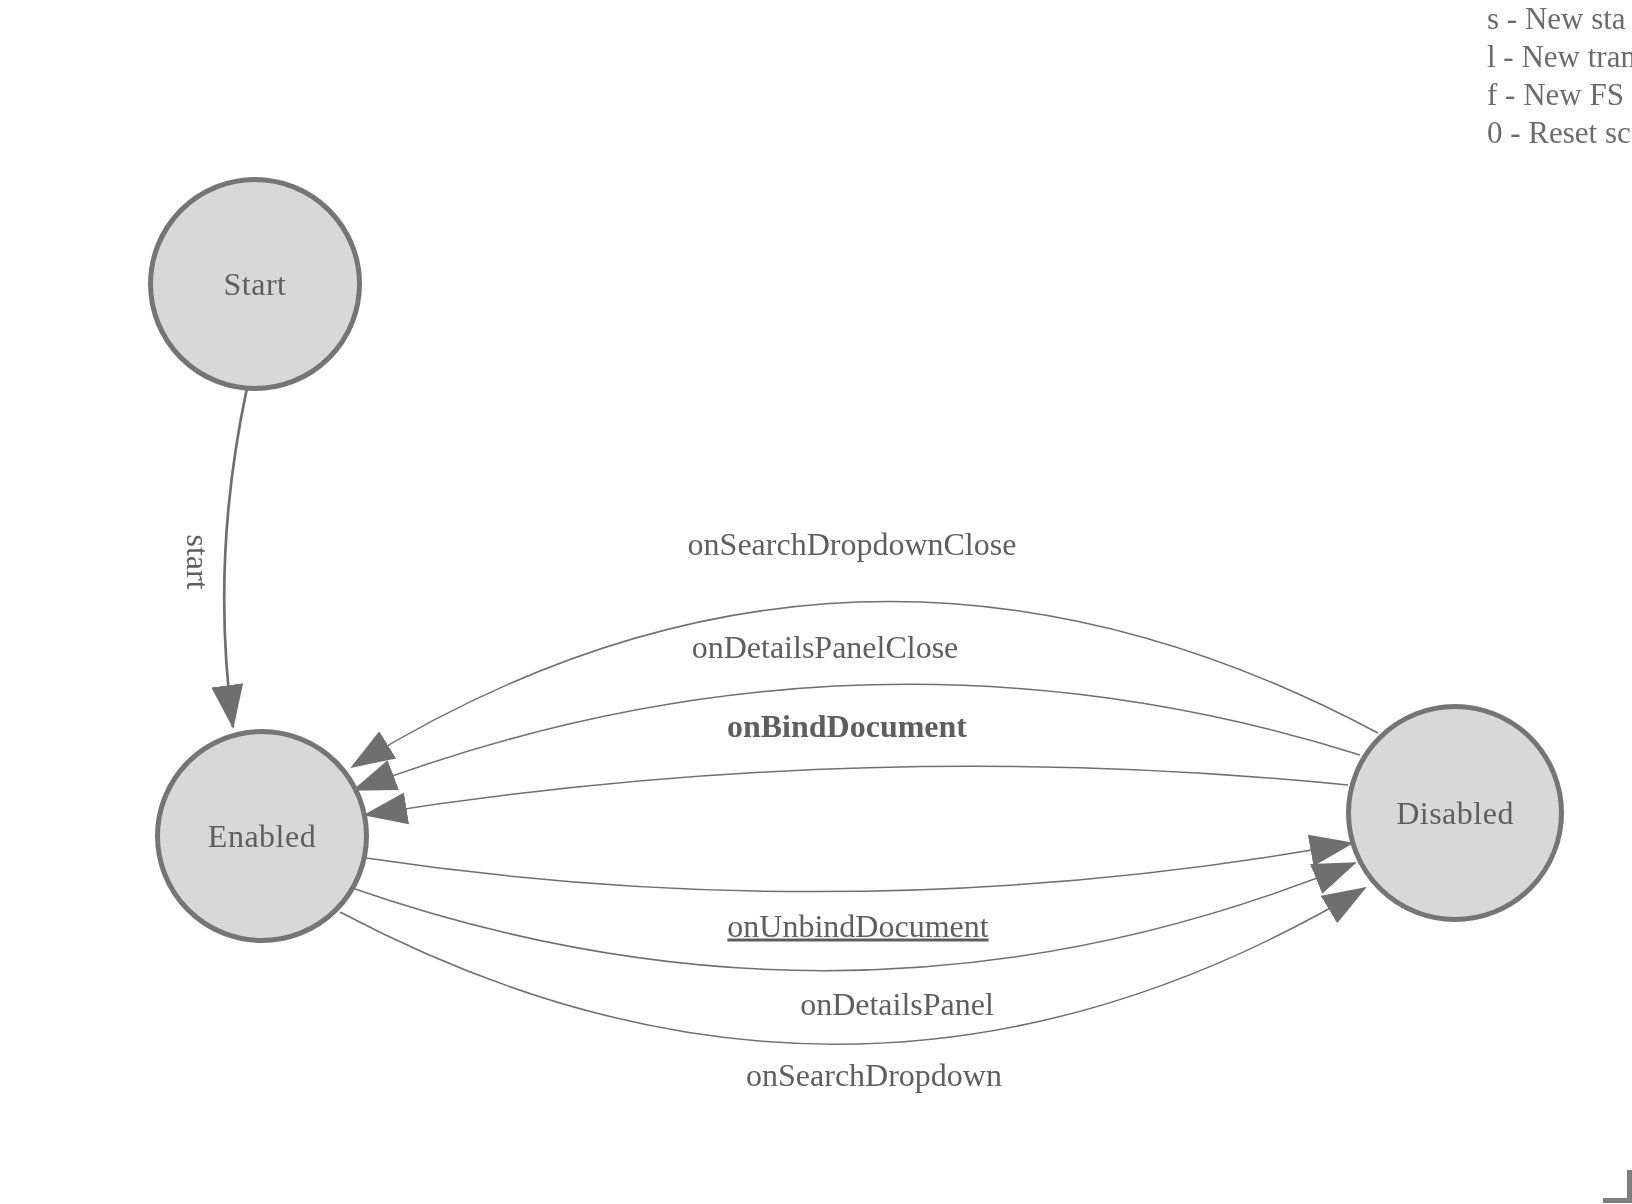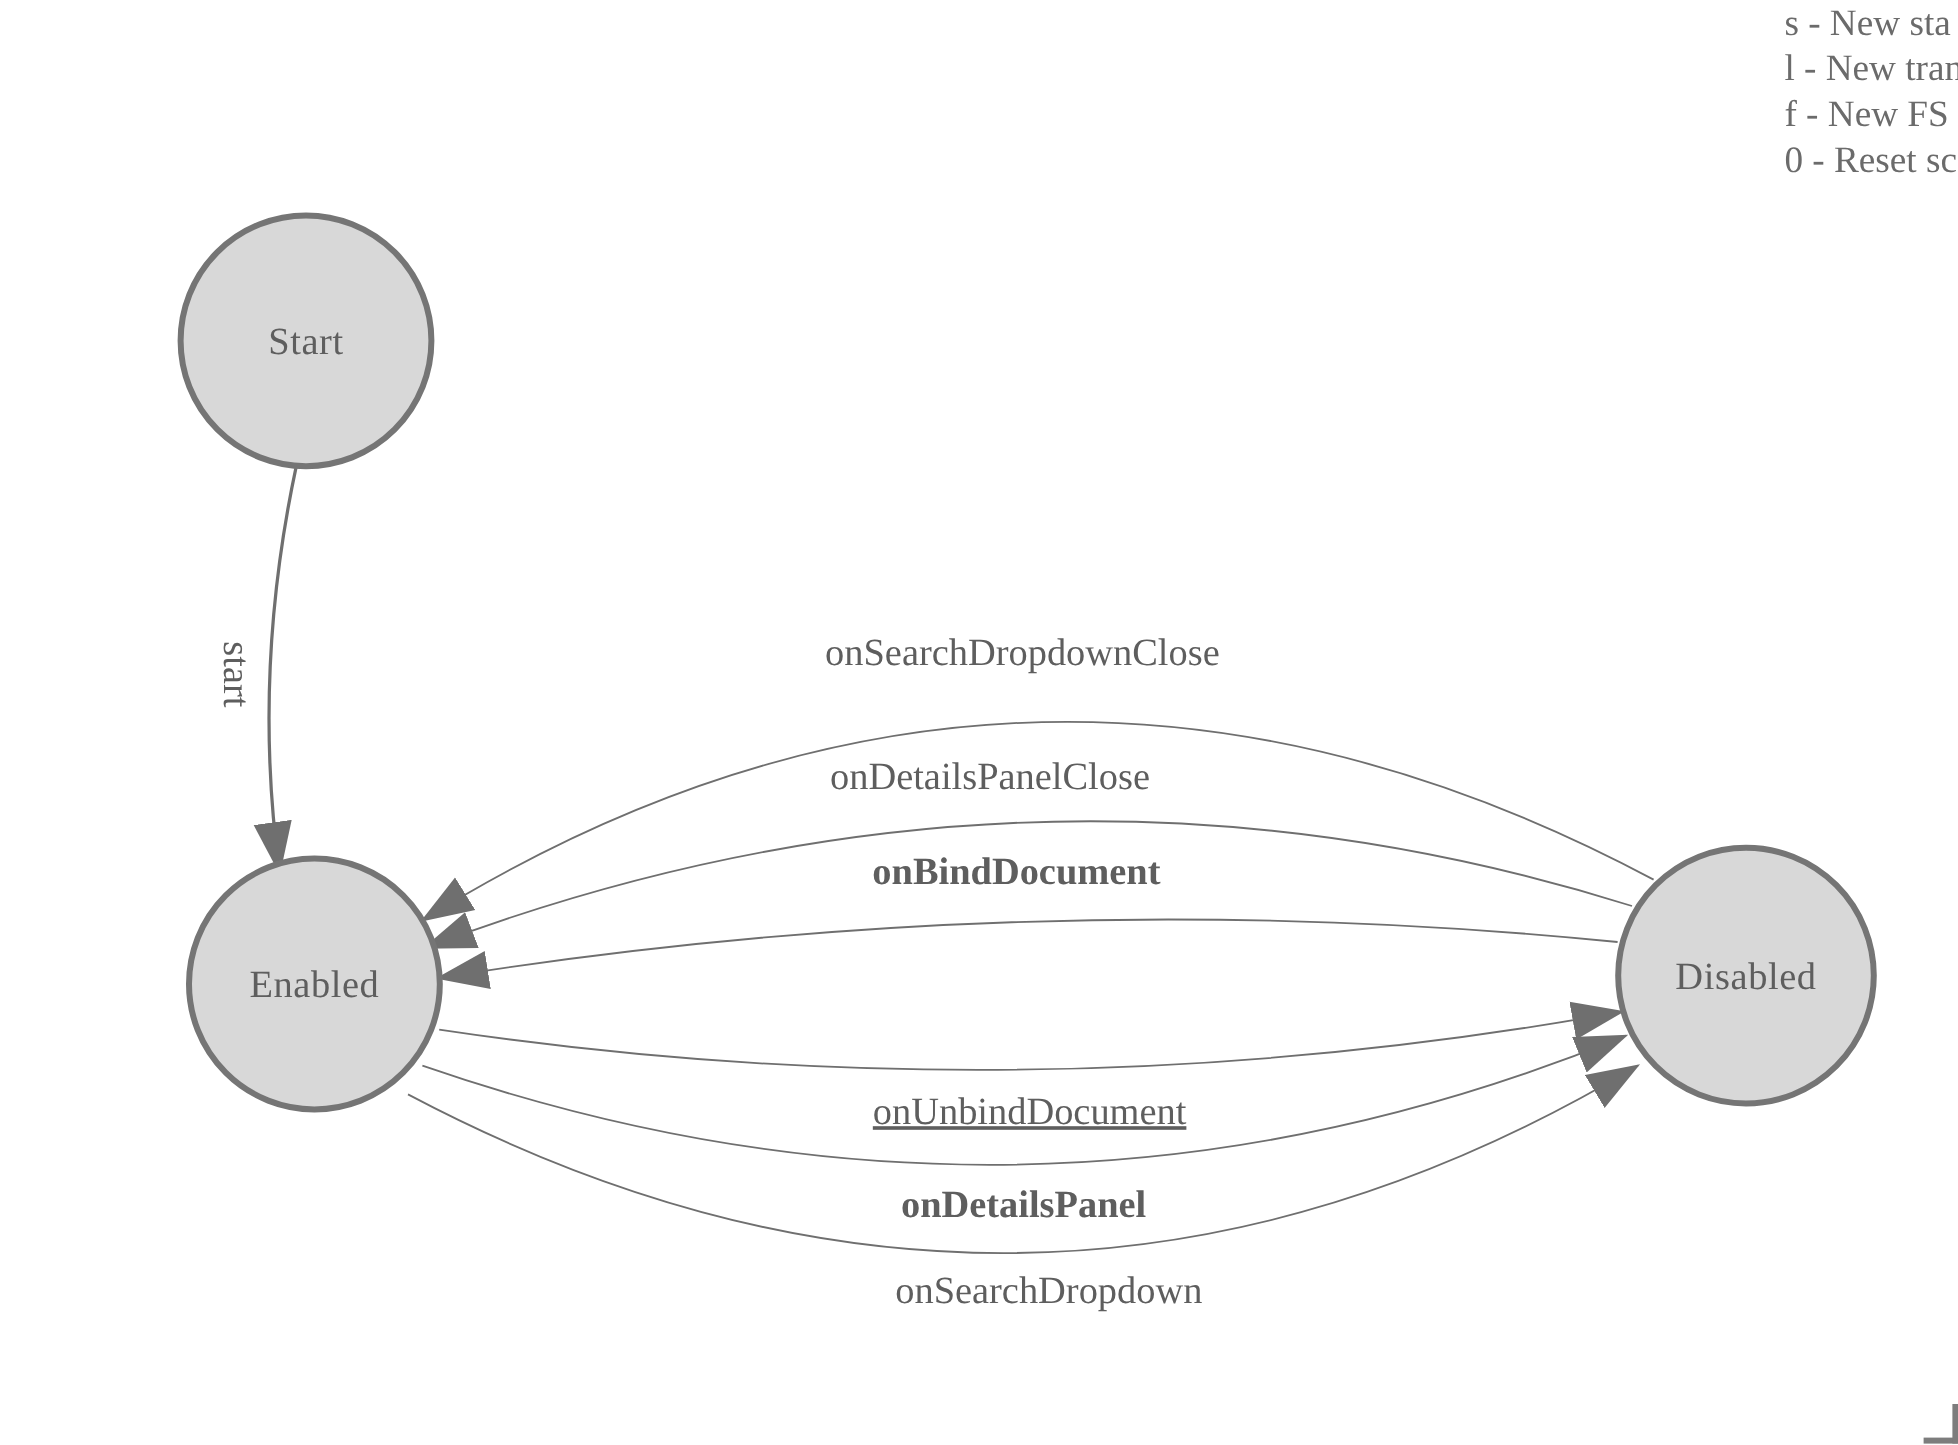--- a/index.html
+++ b/index.html
@@ -48,39 +48,39 @@
 
   <path d="M 366,858 Q 861,932 1352,843" fill="none" stroke="#6f6f6f" stroke-width="1.5" marker-end="url(#arrow)"></path>
   <path d="M 352,888 Q 862,1065 1355,863" fill="none" stroke="#6f6f6f" stroke-width="1.5" marker-end="url(#arrow)"></path>
   <path d="M 340,912 Q 862,1188 1365,888" fill="none" stroke="#6f6f6f" stroke-width="1.5" marker-end="url(#arrow)"></path>
 </svg>
 
 <div class="state" style="left:148px;top:177px;width:214px;height:214px;">
   <span class="state-label">Start</span>
 </div>
 
-<div class="state" style="left:155px;top:713px;width:214px;height:214px;">
+<div class="state" style="left:155px;top:729px;width:214px;height:214px;">
   <span class="state-label">Enabled</span>
 </div>
 
 <div class="state" style="left:1346px;top:704px;width:218px;height:218px;">
   <span class="state-label">Disabled</span>
 </div>
 
 <div class="edge-label rot" style="left:197px;top:562px;">start</div>
 
 <div class="edge-label" style="left:852px;top:544px;">onSearchDropdownClose</div>
 
 <div class="edge-label" style="left:825px;top:647px;">onDetailsPanelClose</div>
 
 <div class="edge-label" style="left:847px;top:726px;font-weight:bold;">onBindDocument</div>
 
 <div class="edge-label" style="left:858px;top:926px;text-decoration:underline;">onUnbindDocument</div>
 
-<div class="edge-label" style="left:853px;top:1004px;font-weight:bold;">onDetailsPanel</div>
+<div class="edge-label" style="left:897px;top:1004px;">onDetailsPanel</div>
 
 <div class="edge-label" style="left:874px;top:1075px;">onSearchDropdown</div>
 
 <div id="legend">
   <div>s - New sta</div>
   <div>l - New tran</div>
   <div>f - New FS</div>
   <div>0 - Reset sc</div>
 </div>
 

